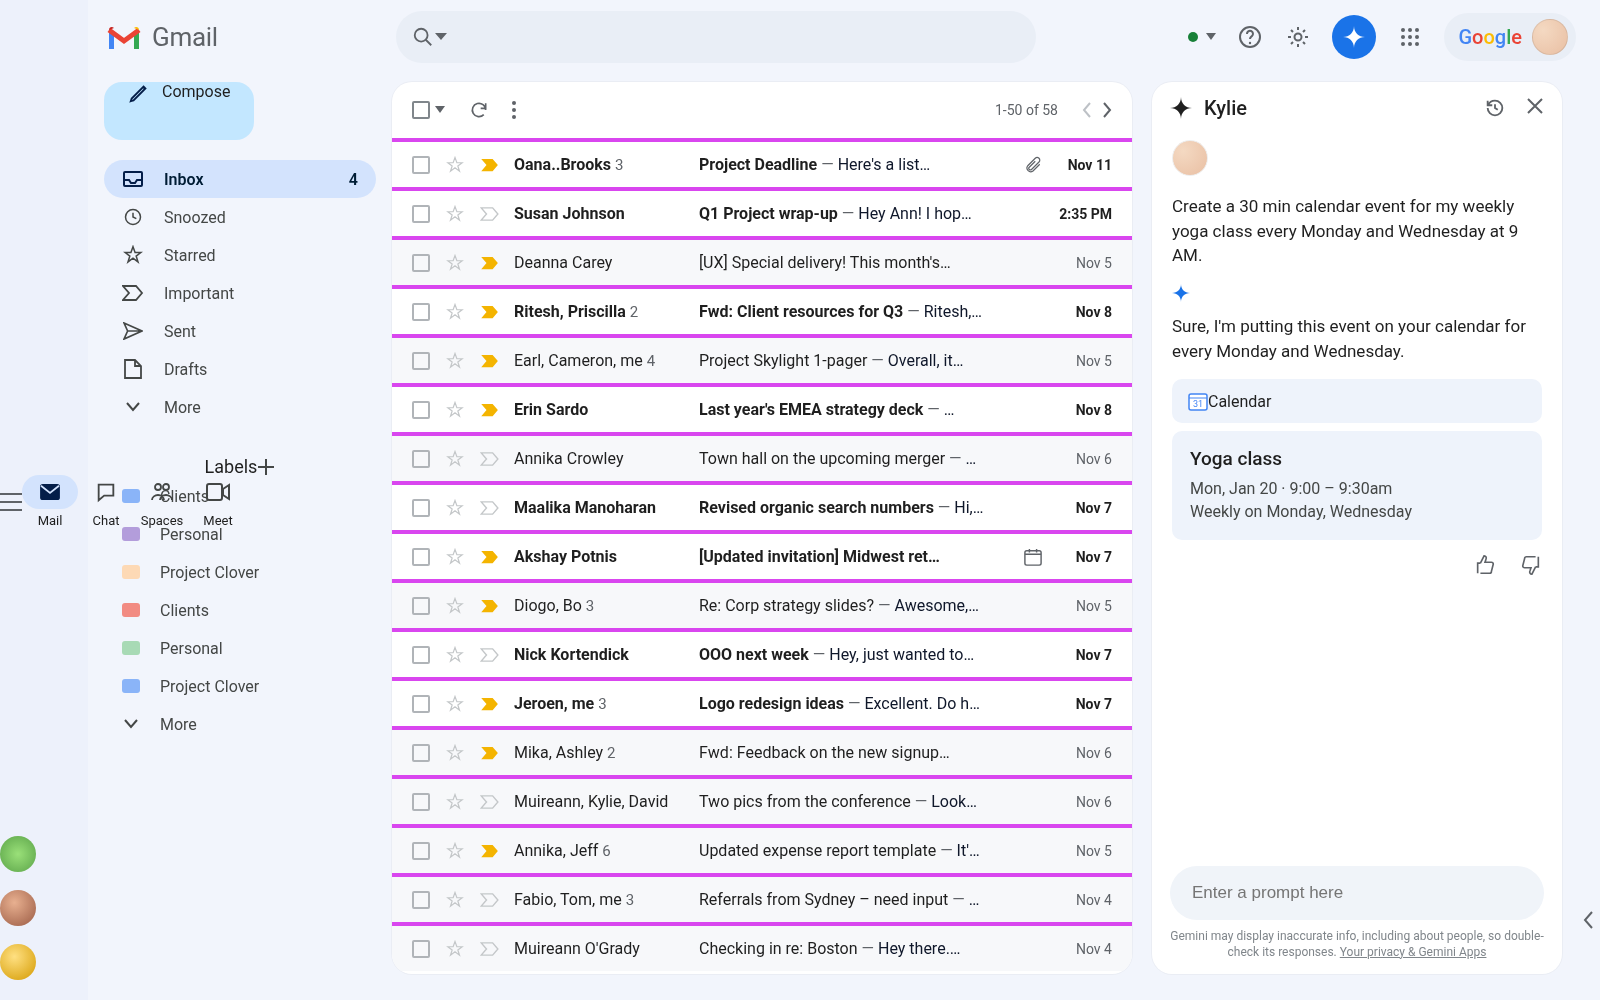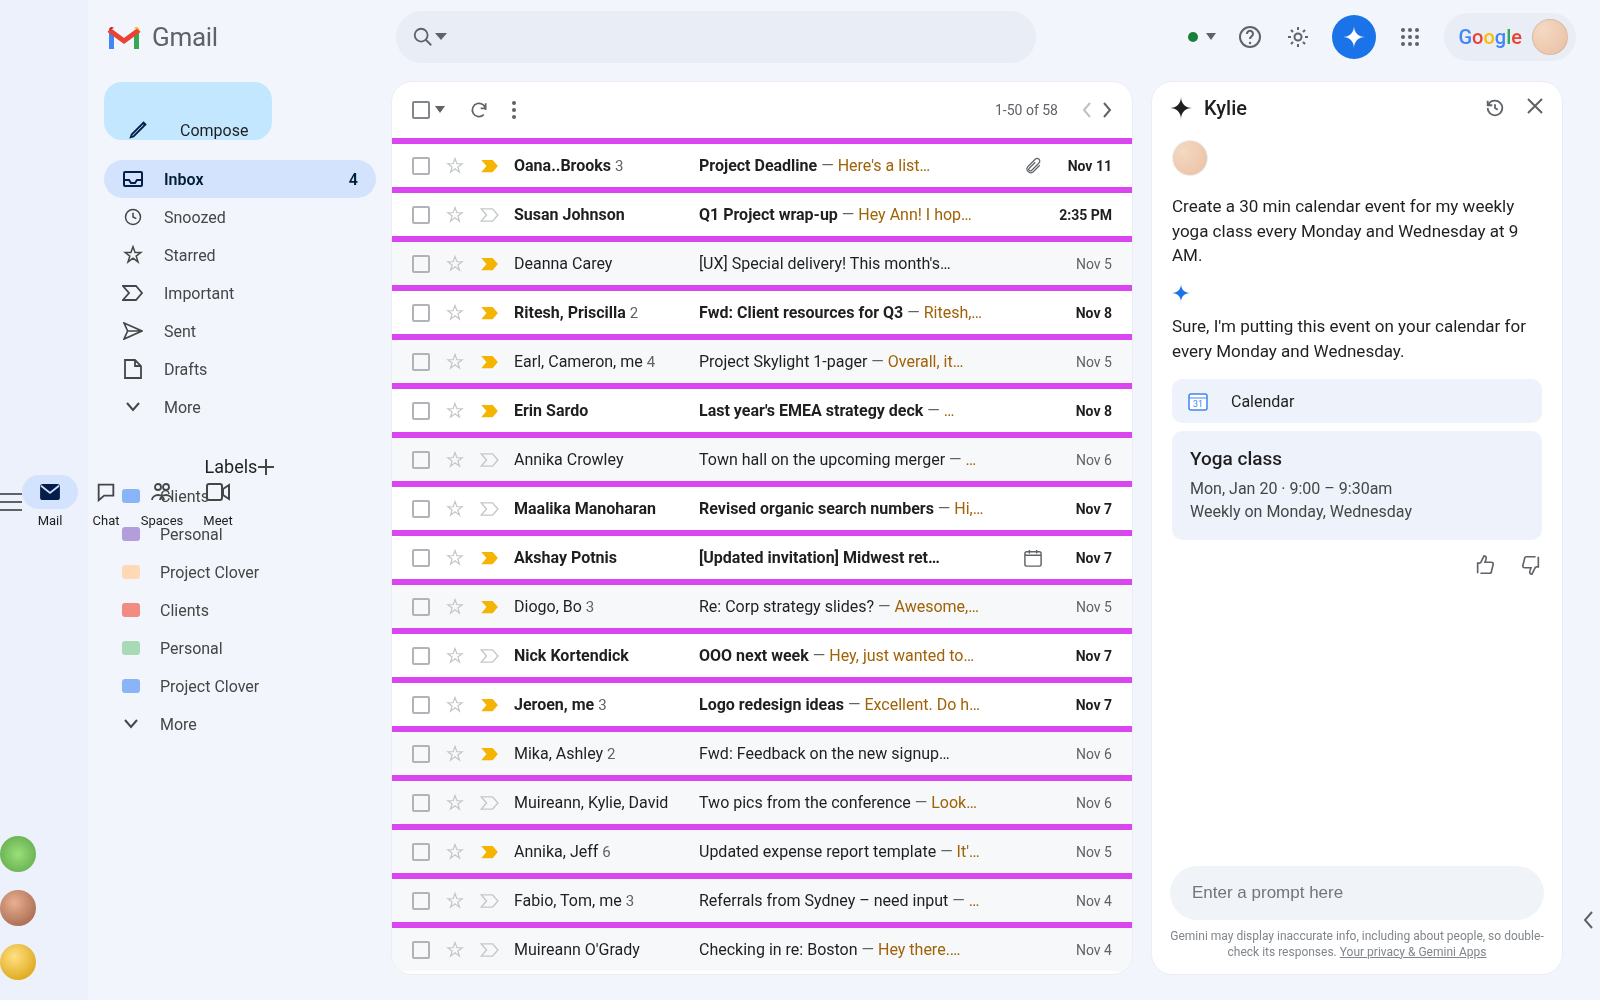--- a/index.html
+++ b/index.html
@@ -24,67 +24,67 @@
 .header-right { margin-left: auto; display: flex; align-items: center; gap: 20px; }
 .status-dot { width: 10px; height: 10px; background: #188038; border-radius: 50%; }
 .hicon { width: 28px; height: 28px; display: flex; align-items: center; justify-content: center; color: #5f6368; cursor: pointer; }
 .gemini-orb { width: 44px; height: 44px; border-radius: 50%; background: #1a73e8; display: flex; align-items: center; justify-content: center; cursor: pointer; }
 .google-chip { display:flex; align-items:center; gap:10px; background:#e9eef6; border-radius:26px; padding:6px 8px 6px 14px; cursor:pointer; }
 .google-word { font-size: 20px; font-weight: 500; }
 .account-avatar { width: 36px; height: 36px; border-radius: 50%; background: radial-gradient(circle at 30% 30%, #f4d9c2, #e9bfa3); border: 1px solid rgba(0,0,0,.08); }
 
 
 .sidebar { position: absolute; left: 104px; top: 82px; width: 272px; }
-.compose { display: inline-flex; align-items: flex-end; gap: 30px; background: #c3e7ff; border-radius: 18px; height: 58px; padding: 0 24px; font-size: 16px; cursor: pointer; margin-bottom: 20px; }
+.compose { display: inline-flex; align-items: flex-start; gap: 12px; background: #c3e7ff; border-radius: 18px; height: 58px; padding: 0 24px; font-size: 16px; cursor: pointer; margin-bottom: 20px; }
 .nav-item { display: flex; align-items: center; height: 38px; border-radius: 20px; padding: 0 18px; gap: 20px; font-size: 16px; color: #444746; cursor: pointer; }
 .nav-item.active { background: #d3e3fd; color: #001d35; font-weight: 600; }
 .nav-item .count { margin-left: auto; font-weight: 600; color: #001d35; }
 .nav-icon { width: 22px; display: flex; justify-content: center; color: #444746; }
 .labels-head { display: flex; align-items: center; justify-content: center; margin-top: 30px; padding: 0 14px; font-size: 18px; color: #1f1f1f; }
 .label-item { display: flex; align-items: center; height: 38px; gap: 20px; padding: 0 18px; font-size: 16px; color: #444746; cursor: pointer; }
 .label-swatch { width: 18px; height: 14px; border-radius: 3px; }
 
 
 .mail-area { position: absolute; left: 392px; top: 82px; width: 740px; height: 892px; background: #fff; border-radius: 20px; box-shadow: 0 0 0 1px rgba(0,0,0,.03); overflow: hidden; }
 .toolbar { height: 56px; display: flex; align-items: center; padding: 0 20px; }
 .tb-checkbox { width: 18px; height: 18px; border: 2px solid #80868b; border-radius: 2px; }
 .tb-caret { width: 14px; height: 14px; display: flex; align-items: center; justify-content: center; color: #5f6368; margin-left: 3px; }
 .tb-icon { margin-left: 22px; color: #5f6368; cursor: pointer; }
 .page-info { margin-left: auto; color: #5f6368; font-size: 14px; margin-right: 14px; }
 .nav-arrow { color: #9aa0a6; cursor: pointer; margin-left: 10px; }
 .mail-rows { height: calc(100% - 56px); overflow-y: auto; }
-.row { display: flex; align-items: center; height: 49px; border-top: 6px solid #d946ef; padding: 9px 20px; cursor: pointer; }
+.row { display: flex; align-items: center; height: 49px; border-top: 4px solid #d946ef; padding: 9px 20px; cursor: pointer; }
 .row.read { background: #f7f8fa; }
 .row.unread { background: #fff; }
 .row .chk { width: 18px; height: 18px; border: 2px solid #b0b4b8; border-radius: 2px; flex-shrink: 0; }
 .row .star { margin-left: 16px; color: #c4c7c9; flex-shrink: 0; width:20px; }
 .row .imp { margin-left: 14px; flex-shrink: 0; width:20px; }
 .sender { margin-left: 14px; width: 185px; font-size: 16px; white-space: nowrap; overflow: hidden; text-overflow: ellipsis; flex-shrink: 0; }
 .sender .cnt { color: #5f6368; font-weight: 400; font-size: 15px; }
 .row.unread .sender { font-weight: 700; }
 .subj { flex: 1; font-size: 16px; white-space: nowrap; overflow: hidden; text-overflow: ellipsis; }
 .subj .s { color: #1f1f1f; }
 .row.unread .subj .s { font-weight: 700; }
 .subj .sep { color: #5f6368; }
-.subj .p { color: #a16207; }
+.subj .p { color: #0f172a; }
 .row .attach { margin-left: 10px; color: #5f6368; flex-shrink: 0; }
 .row .date { margin-left: auto; width: 70px; text-align: right; font-size: 14px; color: #5f6368; flex-shrink: 0; }
 .row.unread .date { color: #1f1f1f; font-weight: 700; }
 
 
 .gemini-panel { position: absolute; left: 1152px; top: 82px; width: 410px; height: 892px; background: #fff; border-radius: 20px; box-shadow: 0 0 0 1px rgba(0,0,0,.03); display: flex; flex-direction: column; }
 .g-head { height: 52px; display: flex; align-items: center; padding: 0 18px; gap: 12px; }
 .g-title { font-size: 20px; font-weight: 500; }
 .g-head-right { margin-left: auto; display: flex; gap: 20px; color: #5f6368; }
 .g-body { flex: 1; padding: 6px 20px 0; overflow: auto; }
 .g-usr-row { display: flex; gap: 14px; margin-bottom: 18px; }
 .g-usr-avatar { width: 36px; height: 36px; border-radius: 50%; background: radial-gradient(circle at 30% 30%, #f4d9c2, #e9bfa3); flex-shrink:0; border:1px solid #eee; }
 .g-msg { font-size: 17px; line-height: 1.45; }
 .g-spark-sep { margin: 16px 0 12px; }
-.g-cal-chip { background: #eef3fb; border-radius: 10px; padding: 12px 16px; display: flex; align-items: center; gap: 23px; margin-top: 16px; font-size: 16px; }
+.g-cal-chip { background: #eef3fb; border-radius: 10px; padding: 12px 16px; display: flex; align-items: center; gap: 0; margin-top: 16px; font-size: 16px; }
 .g-cal-card { background: #eef3fb; border-radius: 10px; padding: 16px 18px; margin-top: 8px; }
 .g-cal-title { font-size: 19px; font-weight: 500; margin-bottom: 7px; }
 .g-cal-line { font-size: 16px; color: #444746; line-height: 1.45; }
 .g-feedback { display: flex; gap: 24px; justify-content: flex-end; margin-top: 14px; color: #5f6368; }
 .g-input-wrap { padding: 14px 18px 8px; }
 .g-input { background: #f0f4f9; border-radius: 28px; height: 54px; display: flex; align-items: center; padding: 0 22px; }
 .g-input input { border: none; background: transparent; font-size: 17px; color: #80868b; outline: none; width: 100%; }
 .g-disclaim { font-size: 12px; color: #80868b; text-align: center; padding: 0 16px 14px; line-height: 1.35; }
 .g-disclaim .lnk { text-decoration: underline; }
 .collapse-tab { position: absolute; right: 4px; bottom: 70px; color: #5f6368; }

